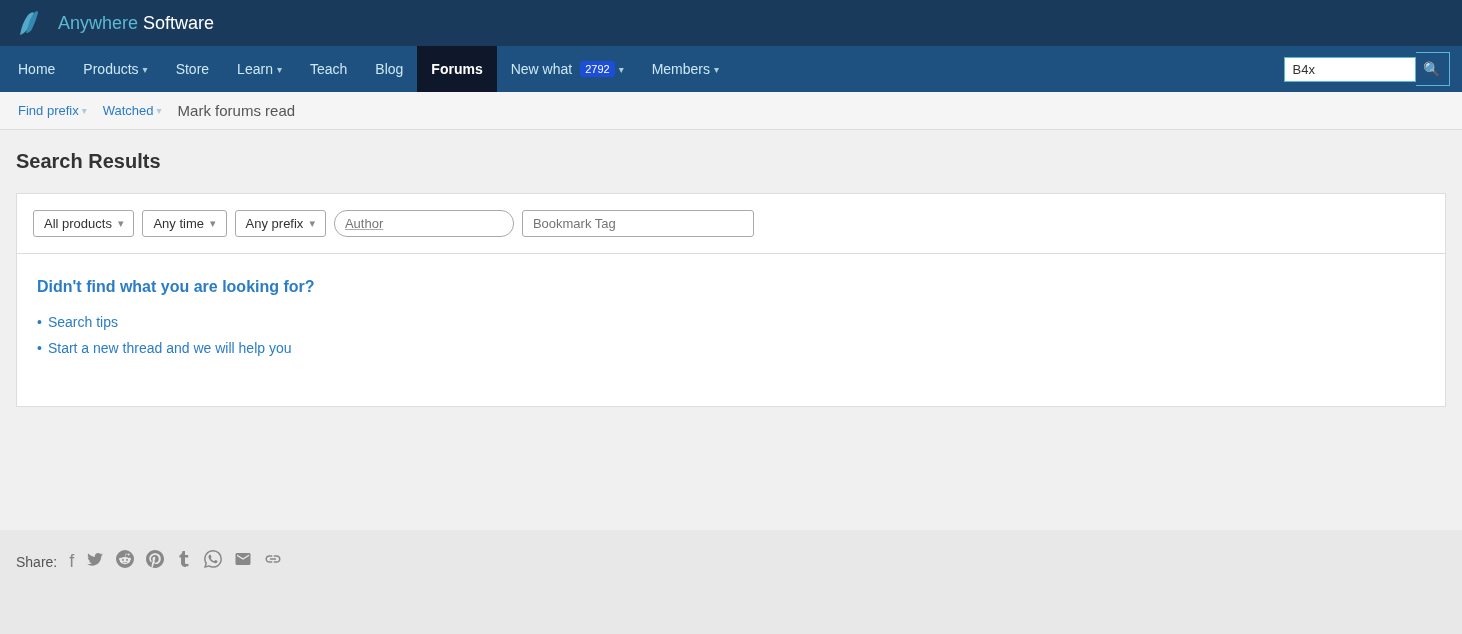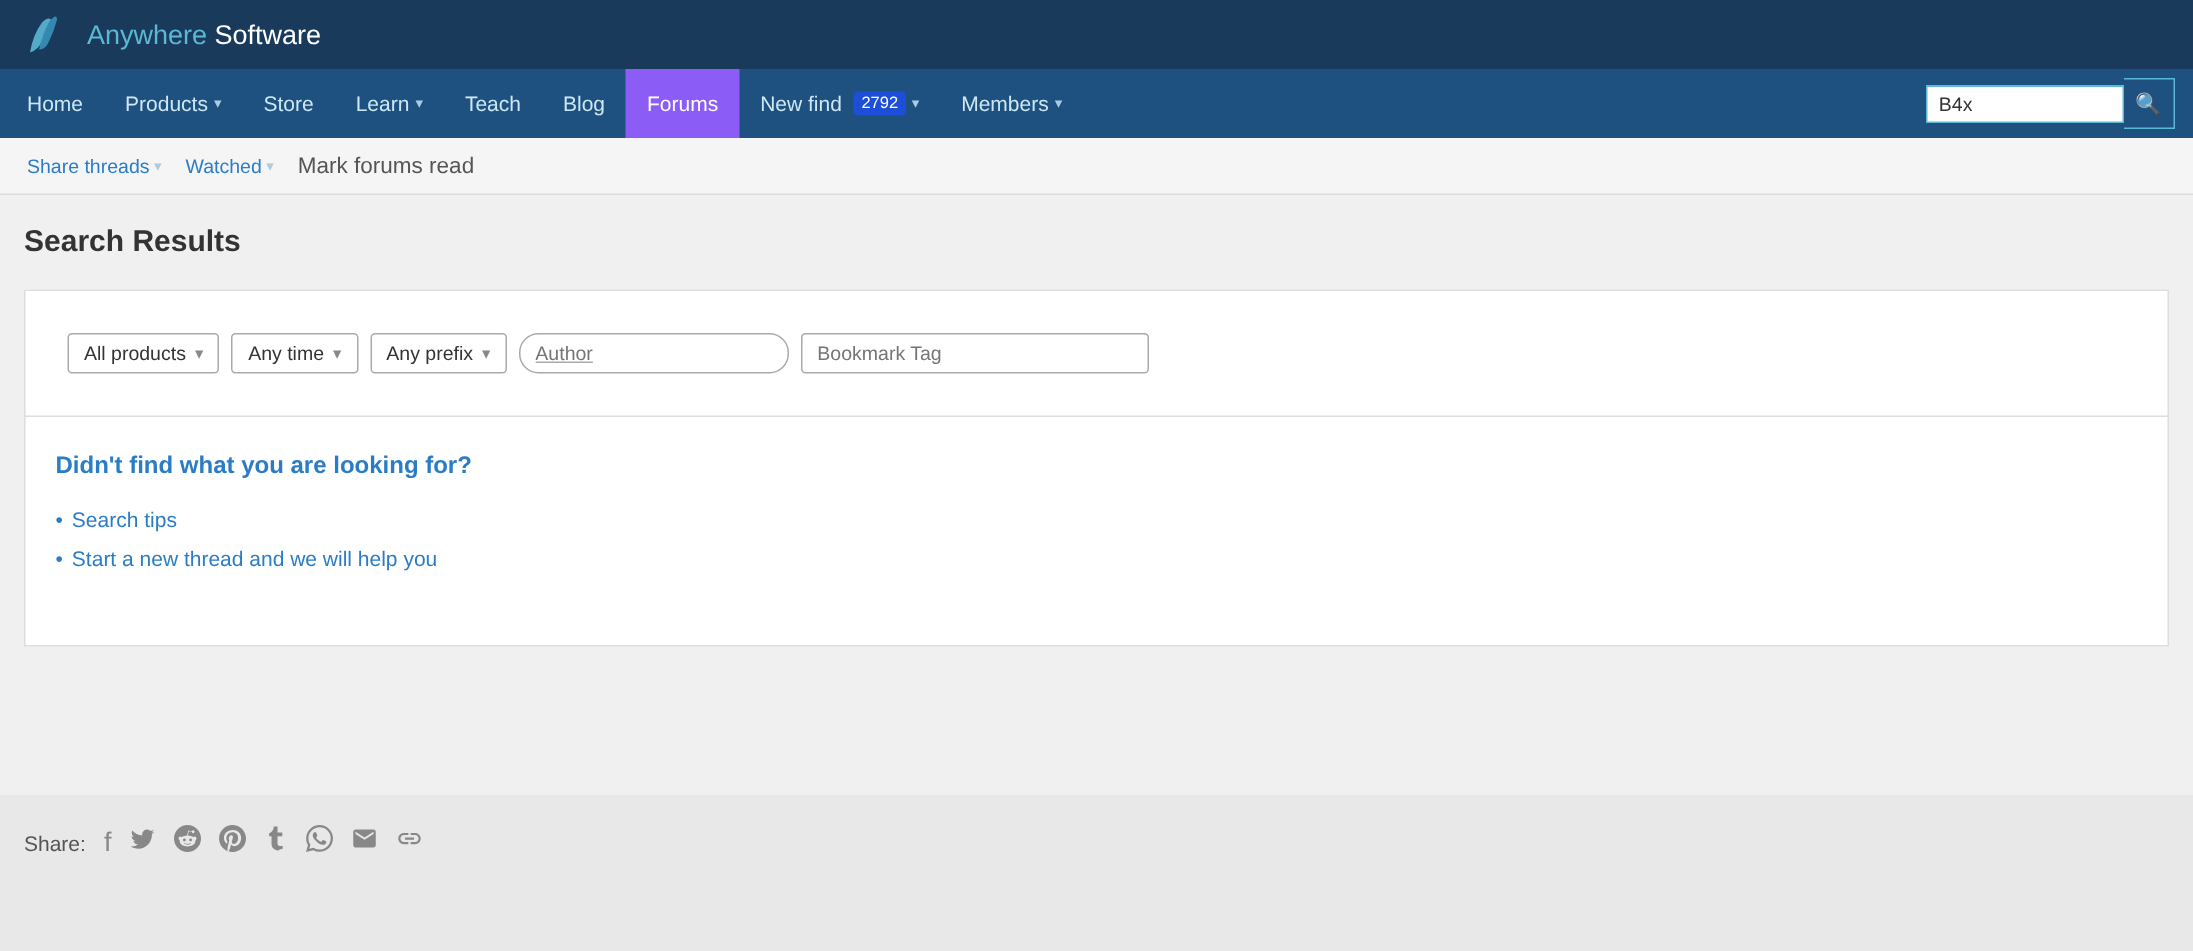--- a/index.html
+++ b/index.html
@@ -46,23 +46,23 @@
       color: #cce8f4;
       font-size: 14px;
       cursor: pointer;
       white-space: nowrap;
       gap: 4px;
       text-decoration: none;
       border: none;
       background: none;
     }
     .nav-item.active {
-      background: #8b5cf6;
+      background: #0f172a;
       color: white;
-      font-weight: normal;
+      font-weight: bold;
     }
     .nav-chevron {
       font-size: 10px;
       color: #aaccdd;
     }
     .nav-spacer { flex: 1; }
     .new-posts-badge {
       background: #1d4ed8;
       color: white;
       font-size: 11px;
@@ -134,21 +134,21 @@
       font-size: 20px;
       font-weight: bold;
       color: #333;
       margin-bottom: 20px;
     }
 
     
     .search-filters {
       background: white;
       border: 1px solid #ddd;
-      padding: 28px;
+      padding: 16px;
       display: flex;
       align-items: center;
       gap: 8px;
       flex-wrap: wrap;
     }
     .filter-select {
       display: flex;
       align-items: center;
       border: 1px solid #aaa;
       border-radius: 3px;
@@ -270,38 +270,38 @@
   <a class="nav-item" href="#">
     <span>Teach</span>
   </a>
   <a class="nav-item" href="#">
     <span>Blog</span>
   </a>
   <a class="nav-item active" href="#">
     <span>Forums</span>
   </a>
   <a class="nav-item" href="#">
-    <span>New find</span>
+    <span>New what</span>
     <span class="new-posts-badge">2792</span>
     <span class="nav-chevron">▾</span>
   </a>
   <a class="nav-item" href="#">
     <span>Members</span>
     <span class="nav-chevron">▾</span>
   </a>
   <div class="nav-spacer"></div>
   <div class="search-box-wrapper">
     <input class="search-input" type="text" value="B4x" style="">
     <button class="search-btn">🔍</button>
   </div>
 </nav>
 
 <div class="sub-nav">
   <a class="sub-nav-item" href="#">
-    <span>Share threads</span>
+    <span>Find prefix</span>
     <span class="nav-chevron">▾</span>
   </a>
   <a class="sub-nav-item" href="#">
     <span>Watched</span>
     <span class="nav-chevron">▾</span>
   </a>
   <span class="sub-nav-static">Mark forums read</span>
 </div>
 
 <div class="main-content">

